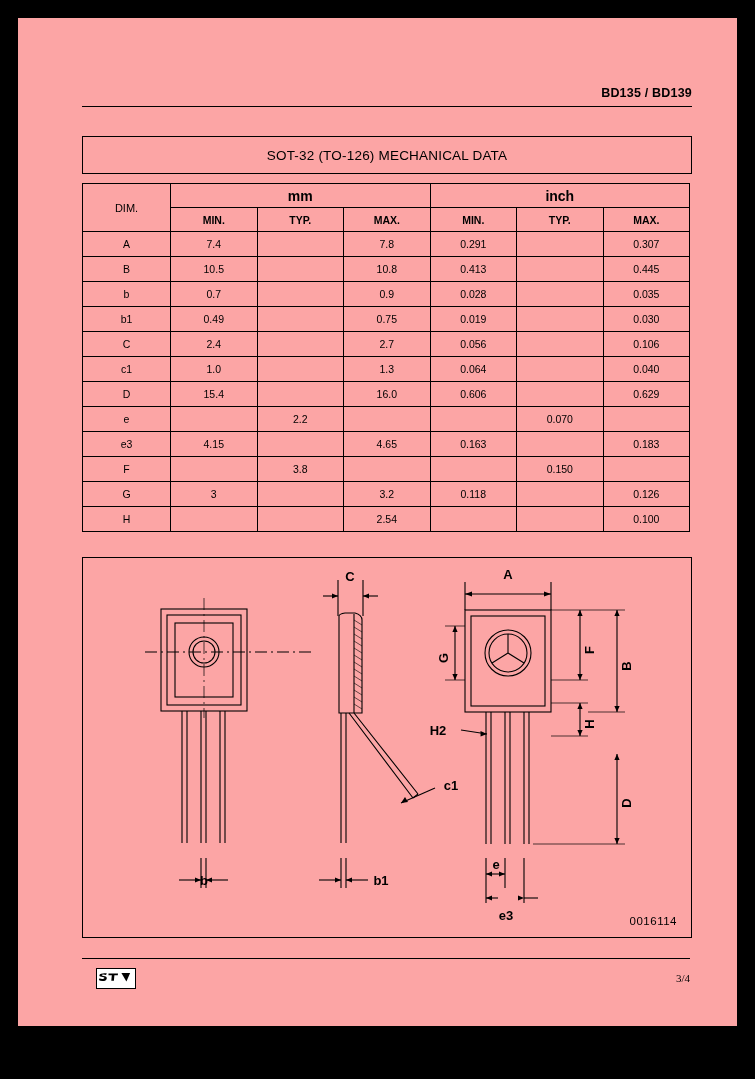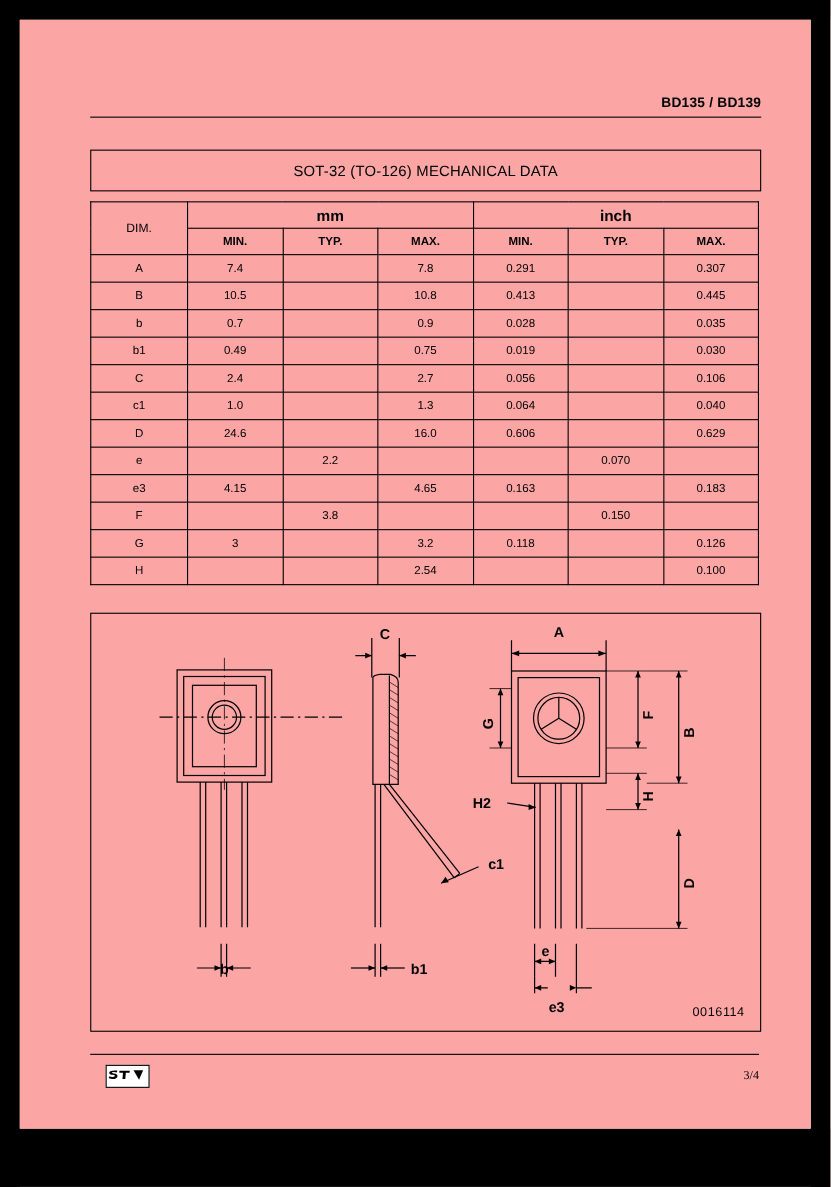--- a/index.html
+++ b/index.html
@@ -272,21 +272,21 @@
           <td class="dimname">c1</td>
           <td>1.0</td>
           <td></td>
           <td>1.3</td>
           <td>0.064</td>
           <td></td>
           <td>0.040</td>
         </tr>
         <tr>
           <td class="dimname">D</td>
-          <td>24.6</td>
+          <td>15.4</td>
           <td></td>
           <td>16.0</td>
           <td>0.606</td>
           <td></td>
           <td>0.629</td>
         </tr>
         <tr>
           <td class="dimname">e</td>
           <td></td>
           <td>2.2</td>

